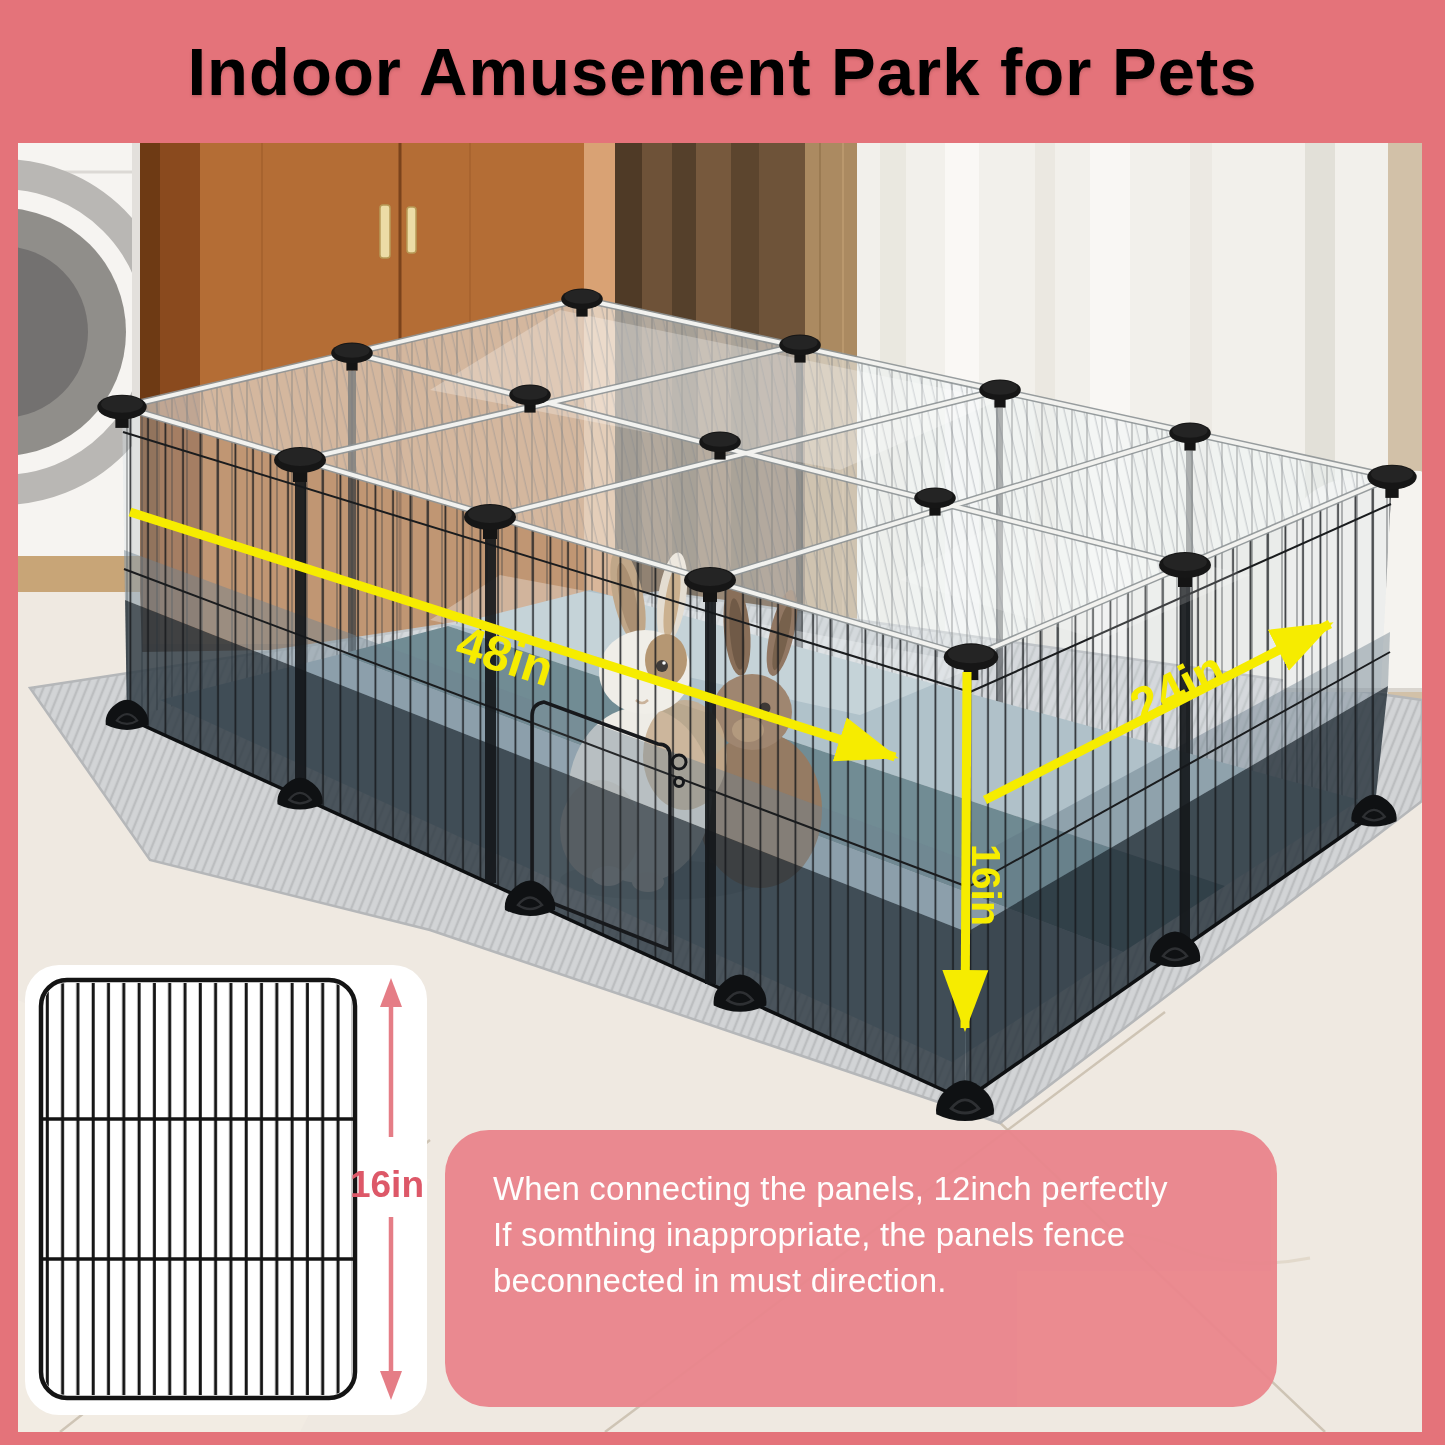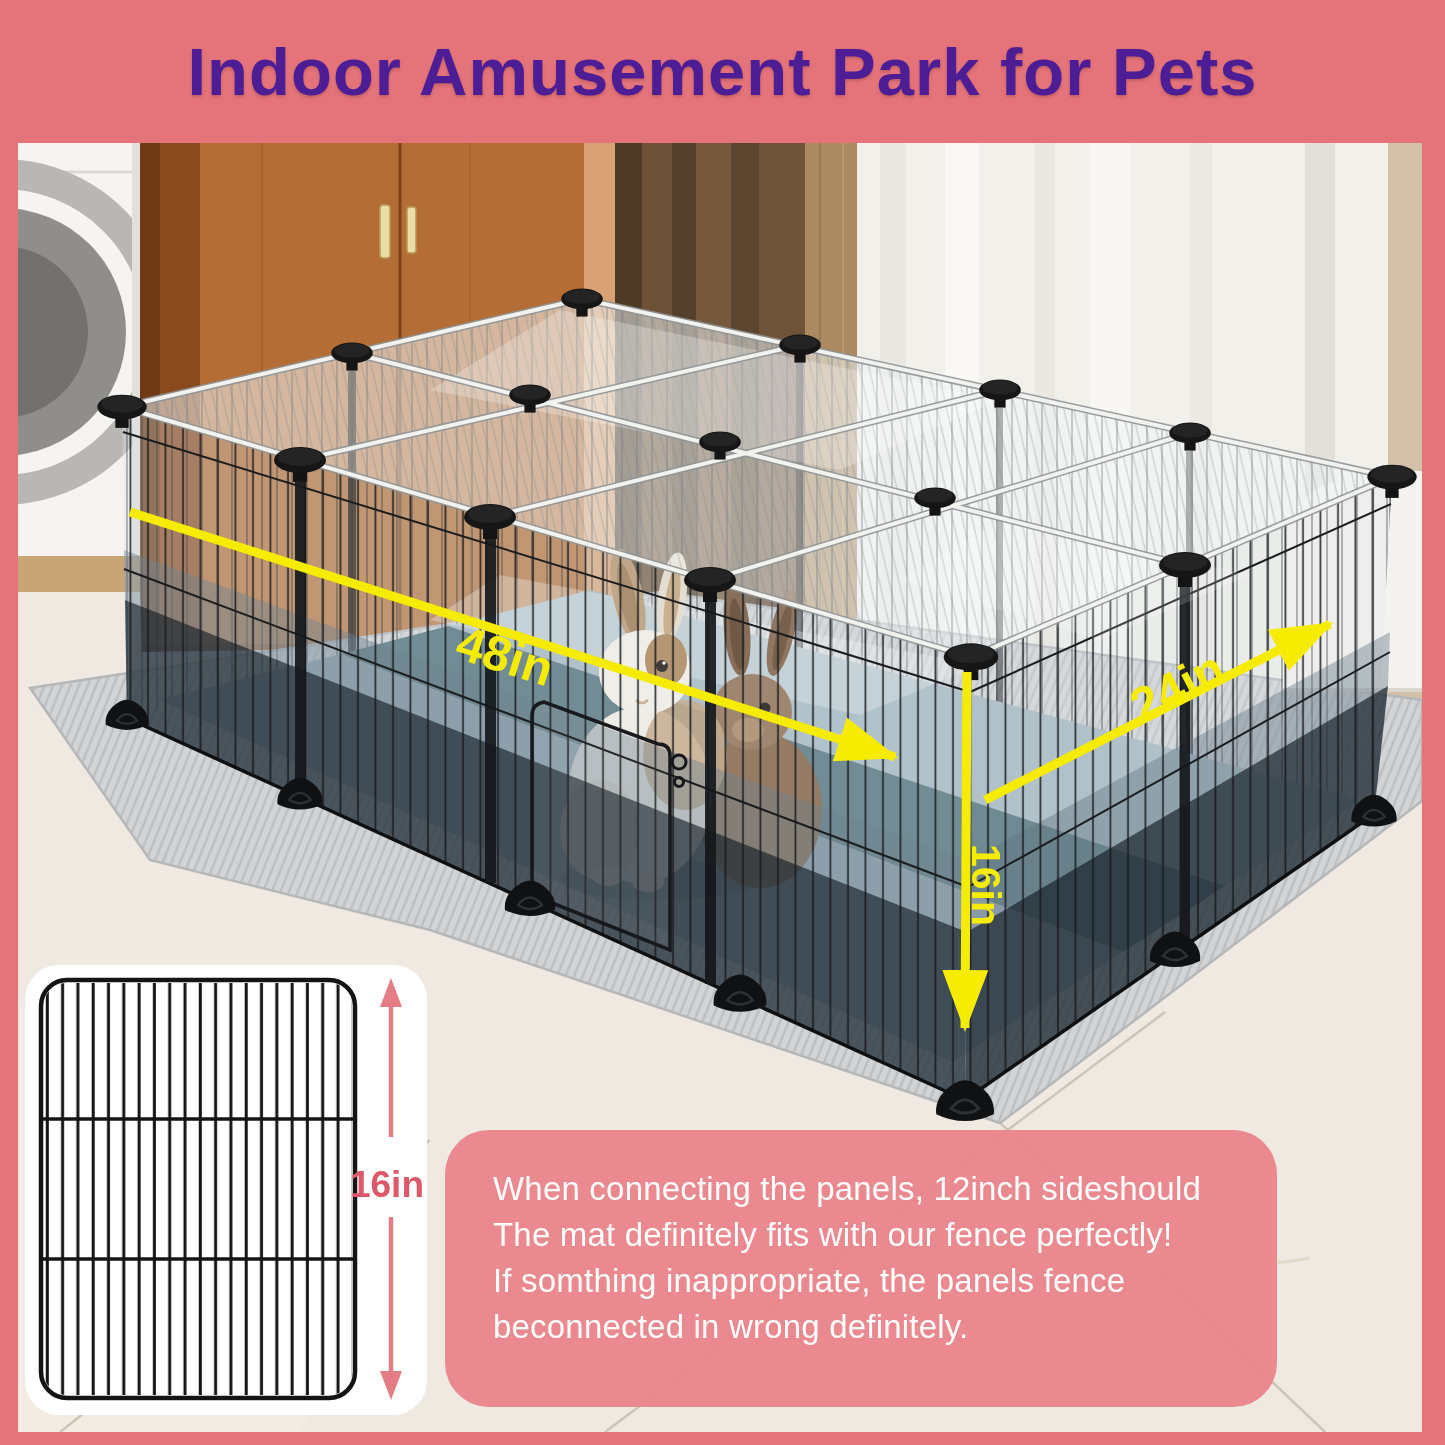--- a/index.html
+++ b/index.html
@@ -6,21 +6,21 @@
     --frame_pink:#e4737a;
     --note_pink:#ea868d;
     --accent_yellow:#f6ec00;
     --inset_label_pink:#dd5868;
   }
   *{margin:0;padding:0;box-sizing:border-box;}
   html,body{width:1445px;height:1445px;}
   body{font-family:"Liberation Sans",sans-serif;background:#fff;}
   .frame{position:relative;width:1445px;height:1445px;background:var(--frame_pink);overflow:hidden;}
   .header{position:absolute;left:0;top:0;width:1445px;height:143px;display:flex;align-items:center;justify-content:center;}
-  .header h1{color:#4c1d95;font-size:67px;font-weight:bold;letter-spacing:1px;text-shadow:0 2px 3px rgba(130,60,60,.35);white-space:nowrap;}
+  .header h1{color:#000000;font-size:67px;font-weight:bold;letter-spacing:1px;text-shadow:0 2px 3px rgba(130,60,60,.35);white-space:nowrap;}
   .photo{position:absolute;left:18px;top:143px;width:1404px;height:1289px;background:#efe9e1;overflow:hidden;}
   .photo > svg{position:absolute;left:0;top:0;width:1404px;height:1289px;display:block;}
   .inset{position:absolute;left:7px;top:822px;width:402px;height:450px;background:#fff;border-radius:34px;}
   .inset svg{position:absolute;left:0;top:0;width:402px;height:450px;}
   .note{position:absolute;left:427px;top:987px;width:832px;height:277px;background:var(--note_pink);
         border-radius:44px;padding:36px 46px 0 48px;opacity:.96;}
   .note p{color:#fff;font-size:33px;line-height:46px;font-weight:400;letter-spacing:.2px;white-space:nowrap;}
   .dim-label{fill:var(--accent_yellow);font-weight:bold;font-family:"Liberation Sans",sans-serif;}
   .inset-label{fill:var(--inset_label_pink);font-weight:bold;font-family:"Liberation Sans",sans-serif;}
 </style>
@@ -294,19 +294,18 @@
           <line x1="366" y1="30" x2="366" y2="172"></line>
           <line x1="366" y1="252" x2="366" y2="418"></line>
           <path d="M366,13 L355,42 L377,42 Z" stroke="none"></path>
           <path d="M366,435 L355,406 L377,406 Z" stroke="none"></path>
         </g>
         <text class="inset-label" x="362" y="232" font-size="37" text-anchor="middle">16in</text>
       </svg>
     </div>
 
     <div class="note">
-      <p>When connecting the panels, 12inch sideshould</p>
-      <p>The mat definitely fits with our fence perfectly!</p>
+      <p>When connecting the panels, 12inch perfectly</p>
       <p>If somthing inappropriate, the panels fence</p>
-      <p>beconnected in wrong definitely.</p>
+      <p>beconnected in must direction.</p>
     </div>
   </div>
 </div>
 
 </body></html>

